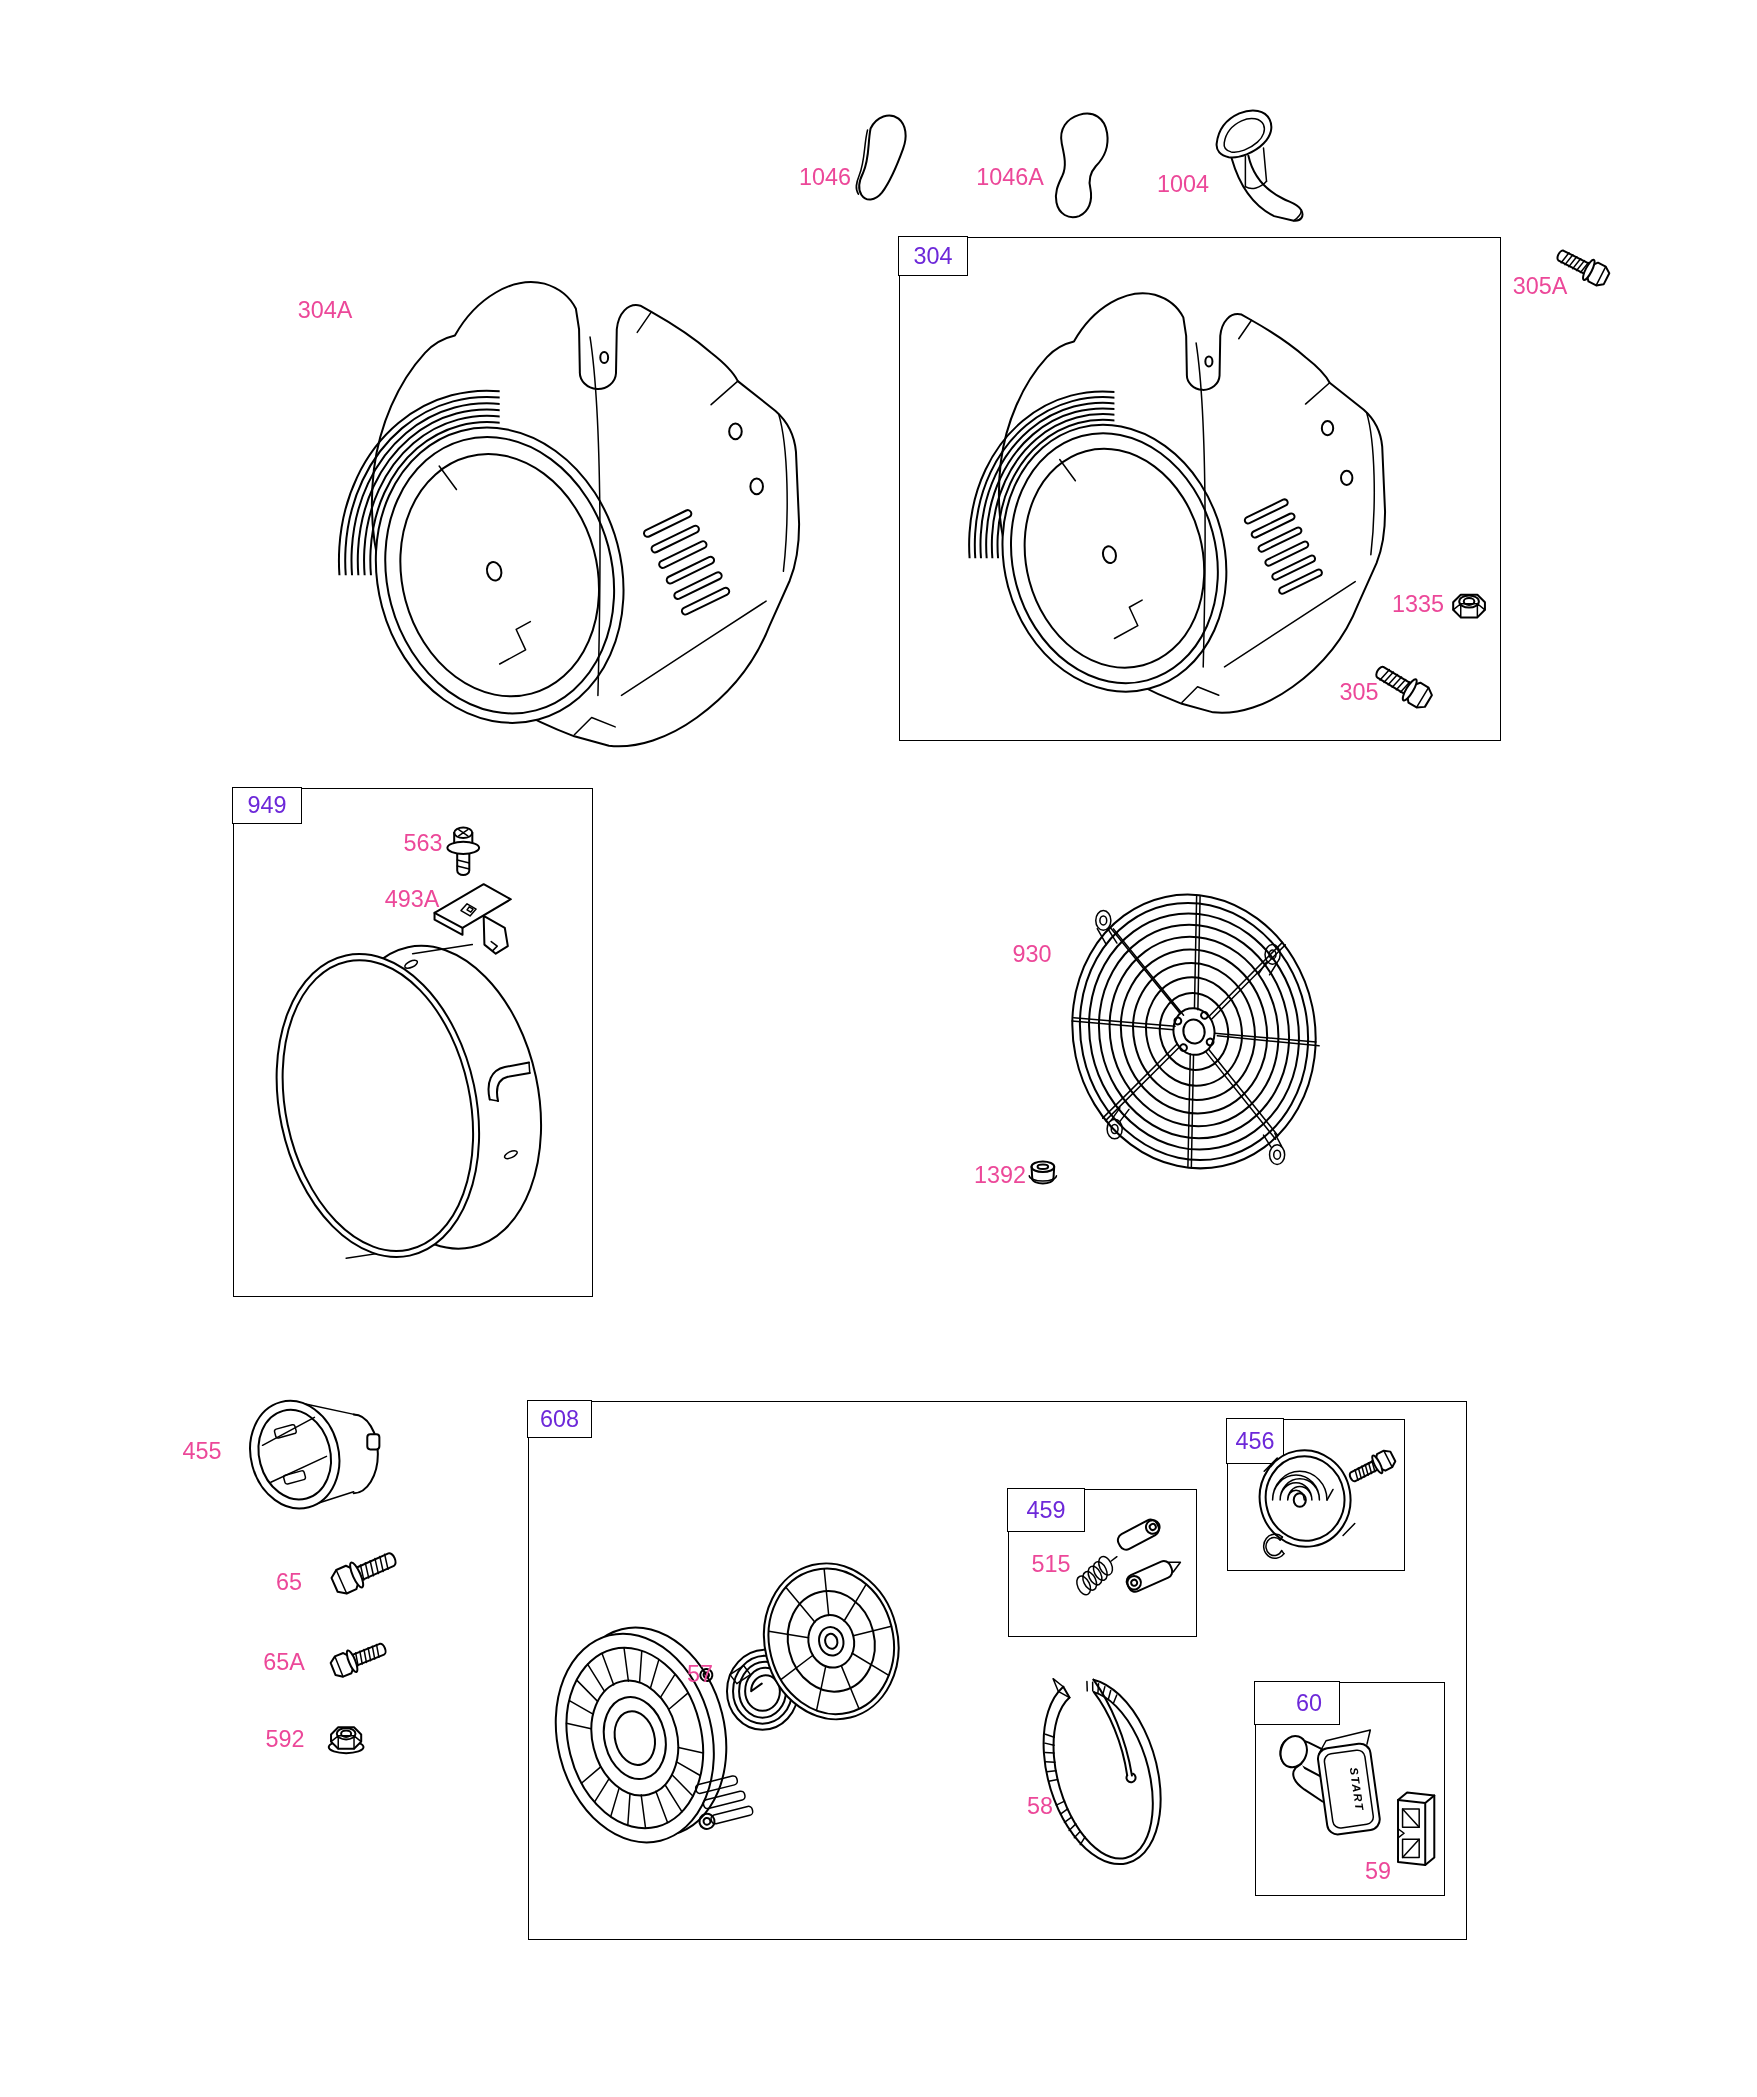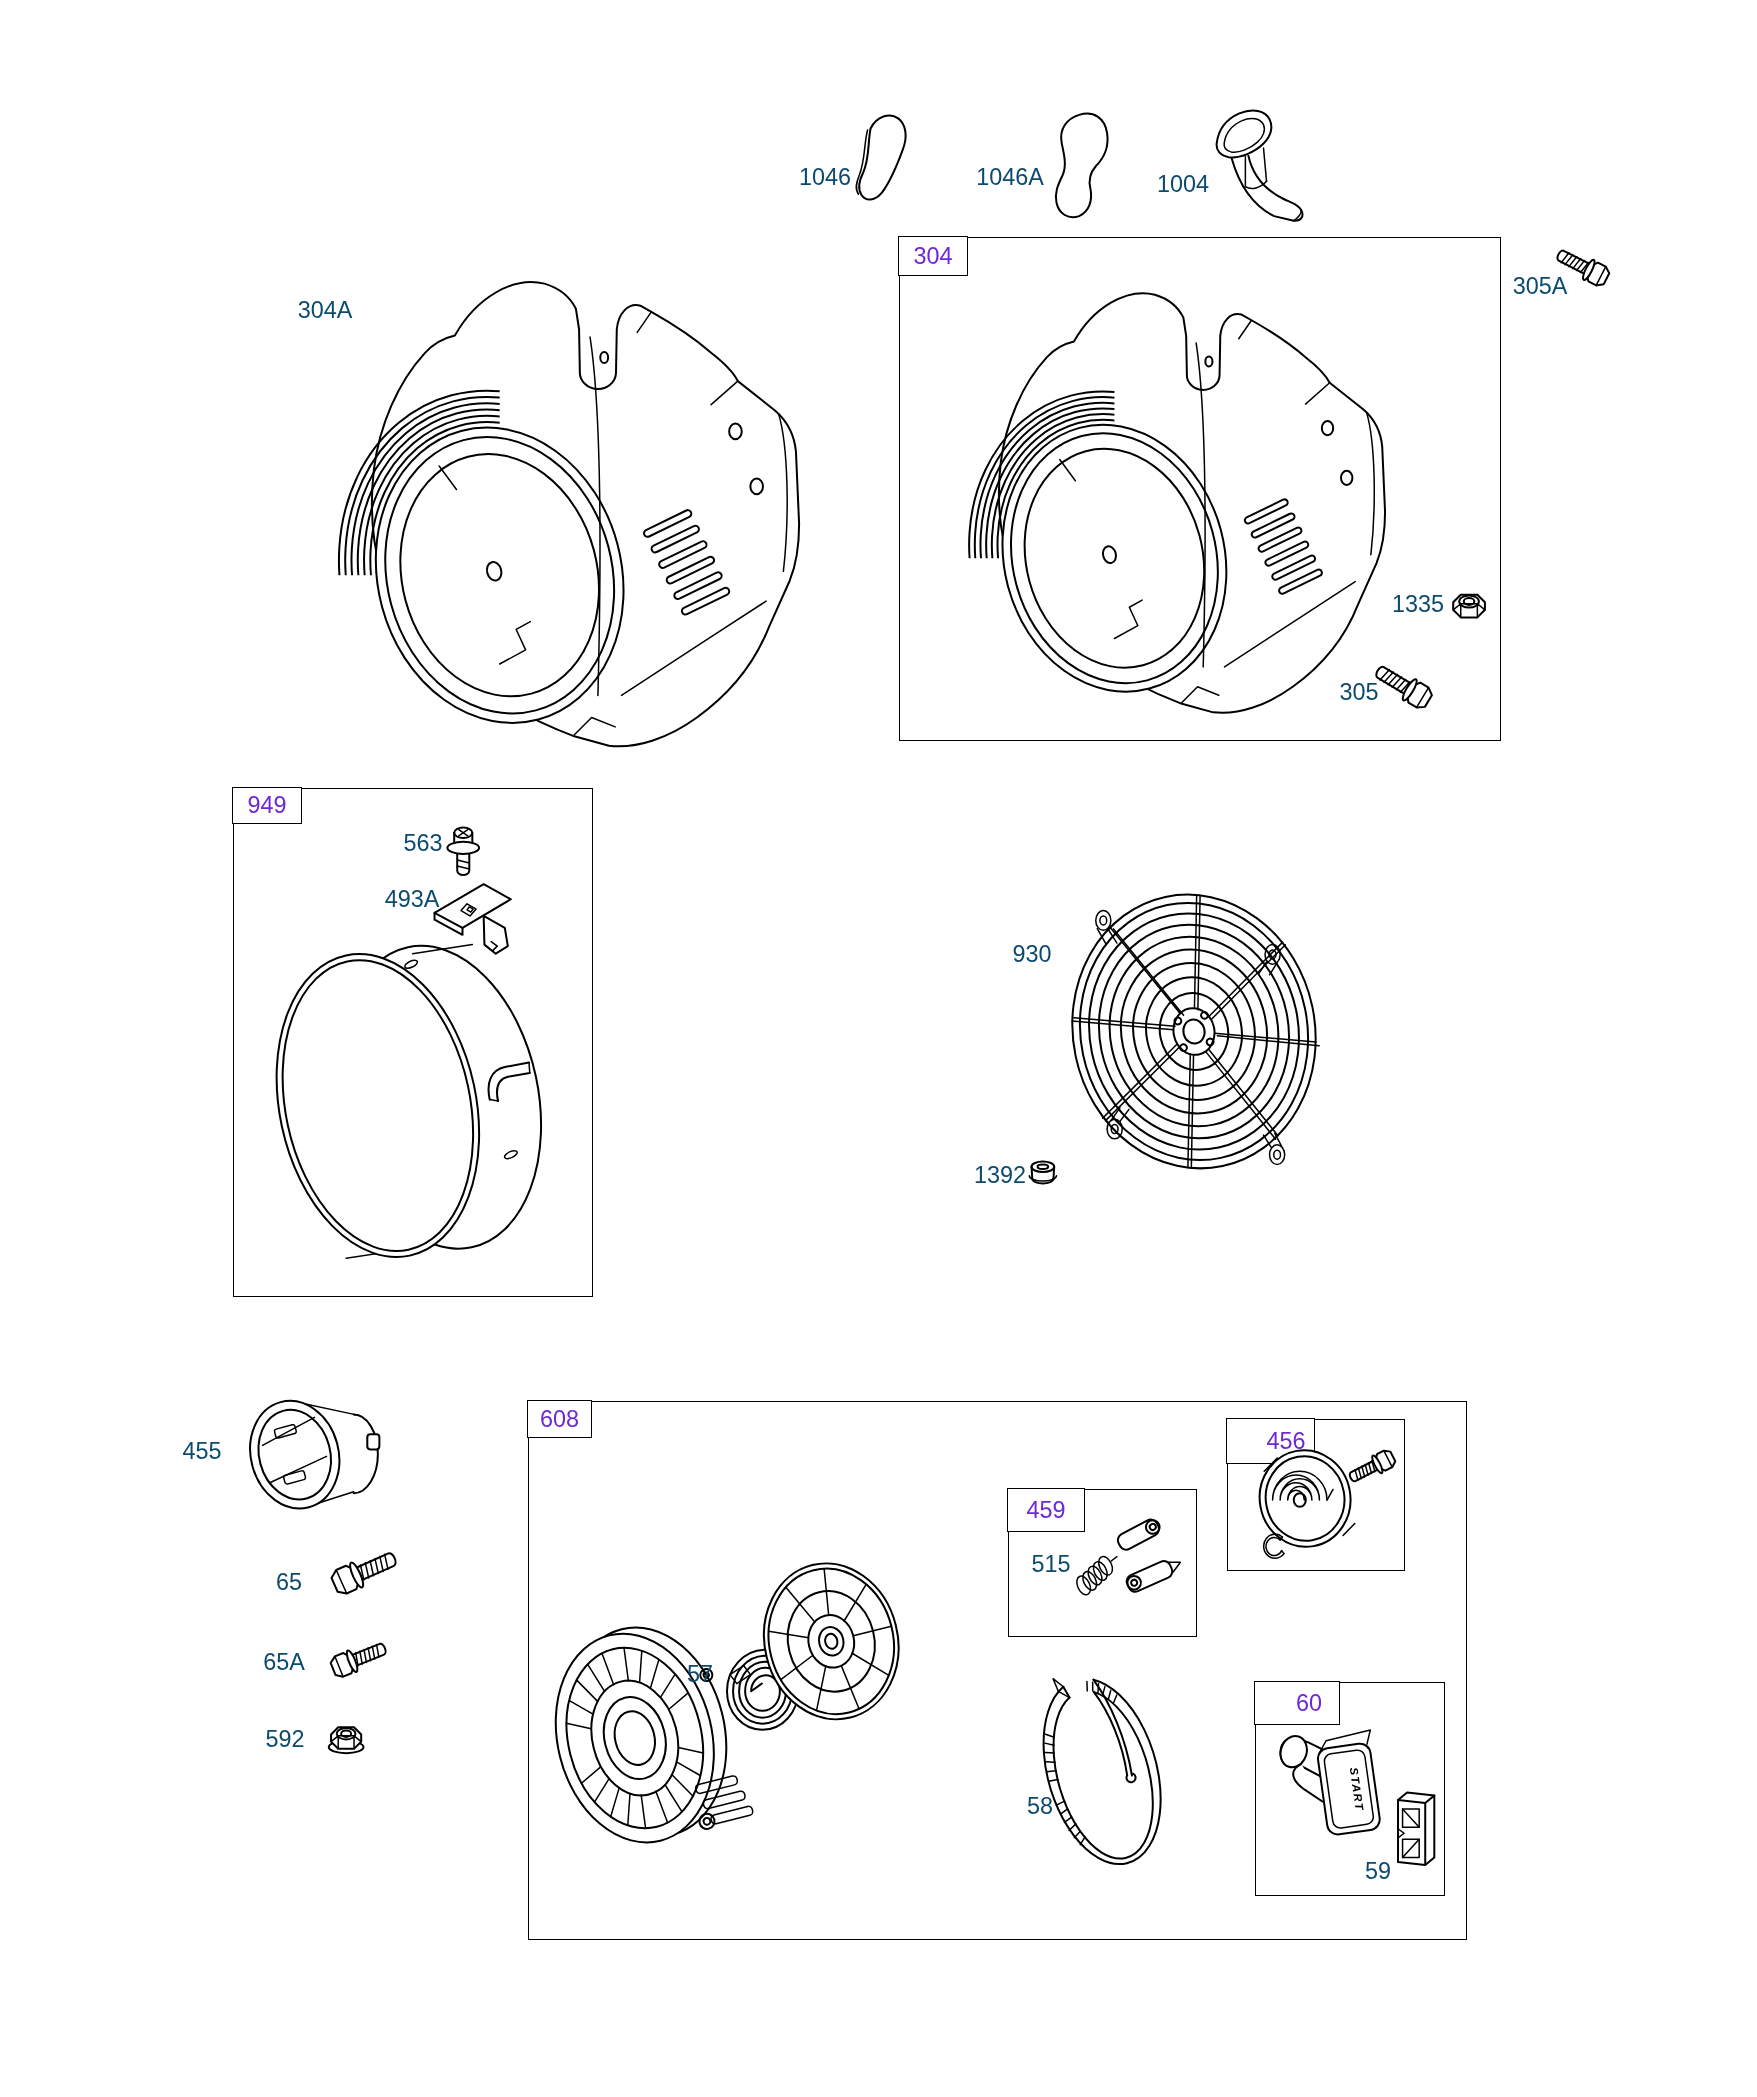--- a/index.html
+++ b/index.html
@@ -2,21 +2,21 @@
 <html style="font-size:12px"><head>
 <meta charset="utf-8">
 <style>
   html,body{margin:0;padding:0;background:#fff;}
   #page{position:relative;width:1757px;height:2097px;background:#ffffff;overflow:hidden;font-family:"Liberation Sans",sans-serif;}
   #art{position:absolute;left:0;top:0;z-index:2;}
   #art *{vector-effect:non-scaling-stroke;}
   .ln{stroke:#000;fill:none;stroke-width:2;stroke-linecap:round;stroke-linejoin:round;}
   .thin{stroke-width:1.5;}
   .wfill{fill:#ffffff;}
-  .part-label{position:absolute;transform:translate(-50%,-50%);font-size:23.4px;line-height:1;color:#0c4a6e;white-space:nowrap;z-index:4;}
+  .part-label{position:absolute;transform:translate(-50%,-50%);font-size:23.4px;line-height:1;color:#ec4899;white-space:nowrap;z-index:4;}
   .group-box{position:absolute;border:1.9px solid #000;z-index:1;background:transparent;}
   .group-box-label{position:absolute;left:-1.9px;top:-1.9px;border:1.9px solid #000;background:#fff;display:flex;align-items:center;justify-content:center;font-size:23.4px;color:#6d28d9;z-index:3;}
   .start-text{font-size:15px;font-weight:bold;font-style:italic;letter-spacing:2px;fill:#000;stroke:none;font-family:"Liberation Sans",sans-serif;}
 </style>
 </head>
 <body>
 
 <div id="page">
 
   <div class="group-box" style="left:899px;top:237px;width:600px;height:502px;">
@@ -25,21 +25,21 @@
   <div class="group-box" style="left:233px;top:788px;width:358px;height:507px;">
     <div class="group-box-label" style="width:68px;height:35px;">949</div>
   </div>
   <div class="group-box" style="left:528px;top:1401px;width:937px;height:537px;">
     <div class="group-box-label" style="width:63px;height:36px;">608</div>
   </div>
   <div class="group-box" style="left:1008px;top:1489px;width:187px;height:146px;">
     <div class="group-box-label" style="width:76px;height:42px;">459</div>
   </div>
   <div class="group-box" style="left:1227px;top:1419px;width:176px;height:150px;">
-    <div class="group-box-label" style="width:56px;height:44px;padding-left:31px;">456</div>
+    <div class="group-box-label" style="width:56px;height:44px;">456</div>
   </div>
   <div class="group-box" style="left:1255px;top:1682px;width:188px;height:212px;">
     <div class="group-box-label" style="width:60px;height:42px;padding-left:24px;">60</div>
   </div>
 
   <svg id="art" width="1757" height="2097" viewBox="0 0 2325 2775">
     <defs>
       <clipPath id="finclip">
           <polygon points="205,405 -40,405 -40,-40 205,-40"></polygon>
         </clipPath>

